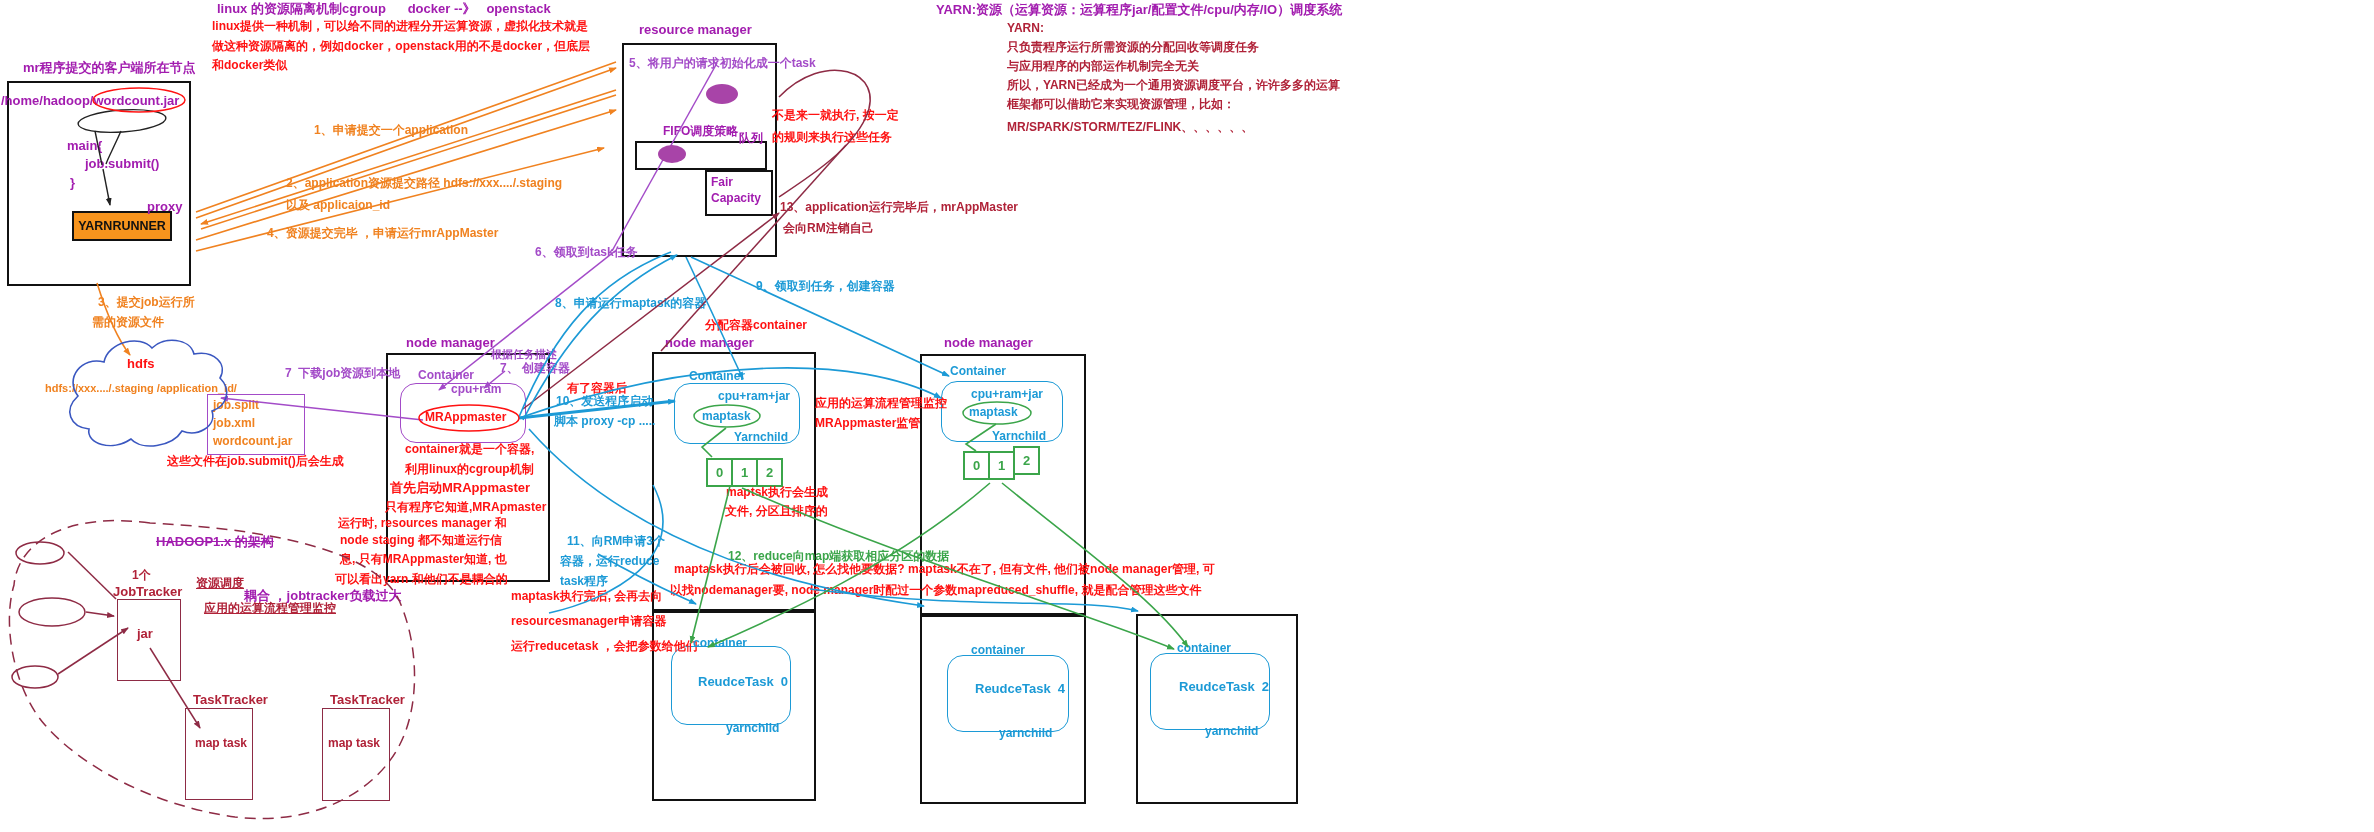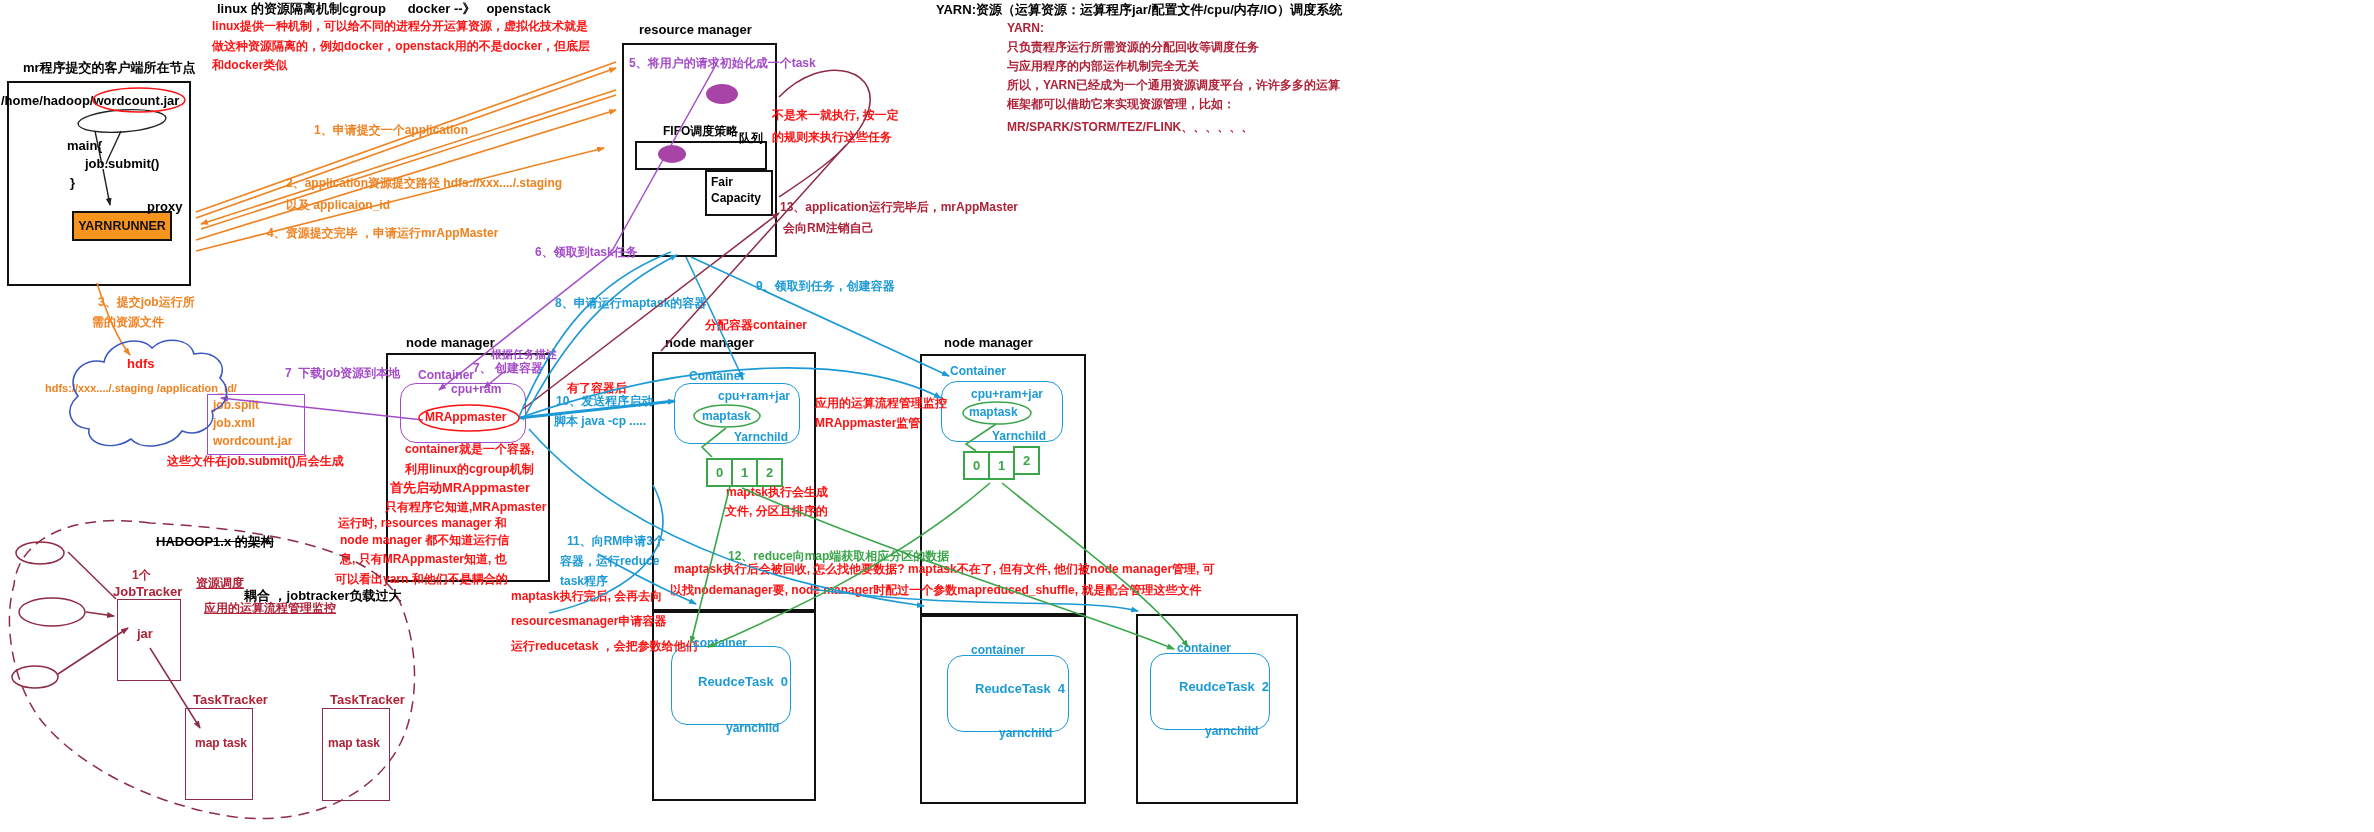--- a/index.html
+++ b/index.html
@@ -1,21 +1,21 @@
 <!DOCTYPE html>
 <html style="--orange: #F08220; --red: #FF1212; --dark-red: #B02238; --maroon: #8E2B45; --purple: #A34BC8; --violet-fill: #A844A8; --cyan: #1C9AD6; --green: #3BA54A; --cloud-blue: #3A57C0; --black: #1A1A1A; --yarnrunner-fill: #F7941D;"><head>
 <meta charset="utf-8">
 <style>
   html,body{margin:0;padding:0;background:#fff}
   .stage{position:relative;width:2374px;height:832px;background:#fff;overflow:hidden;
          font-family:"Liberation Sans",sans-serif}
   .t{position:absolute;font-weight:bold;font-size:12px;line-height:1.2;white-space:pre;z-index:2}
   .lg{font-size:13px}
   .sm{font-size:11px}
-  .bk{color:#000000}
+  .bk{color:#a21caf}
   .rd{color:var(--red,#FF1212)}
   .or{color:var(--orange,#F08220)}
   .pu{color:var(--purple,#A34BC8)}
   .cy{color:var(--cyan,#1C9AD6)}
   .gr{color:var(--green,#3BA54A)}
   .ma{color:var(--dark-red,#B02238)}
   .ul{text-decoration:underline}
   .strike{text-decoration:line-through}
   .box{position:absolute;border:2px solid #111;z-index:1;background:transparent}
   .pbox{border:1.5px solid var(--purple,#A34BC8)}
@@ -112,43 +112,43 @@
   <div class="t rd" style="left:772px;top:108px">不是来一就执行, 按一定</div>
   <div class="t rd" style="left:772px;top:130px">的规则来执行这些任务</div>
   <div class="t ma" style="left:780px;top:200px">13、application运行完毕后，mrAppMaster</div>
   <div class="t ma" style="left:783px;top:221px">会向RM注销自己</div>
 
   <div class="t pu" style="left:535px;top:245px">6、领取到task任务</div>
   <div class="t cy" style="left:555px;top:296px">8、申请运行maptask的容器</div>
   <div class="t cy" style="left:756px;top:279px">9、领取到任务，创建容器</div>
   <div class="t rd" style="left:705px;top:318px">分配容器container</div>
   <div class="t pu sm" style="left:491px;top:348px">根据任务描述</div>
-  <div class="t pu" style="left:473px;top:361px">7、 创建容器</div>
+  <div class="t pu" style="left:500px;top:361px">7、 创建容器</div>
   <div class="t rd" style="left:567px;top:381px">有了容器后</div>
   <div class="t cy" style="left:556px;top:394px">10、发送程序启动</div>
-  <div class="t cy" style="left:554px;top:414px">脚本 java -cp .....</div>
+  <div class="t cy" style="left:554px;top:414px">脚本 proxy -cp .....</div>
   <div class="t pu" style="left:285px;top:366px">7  下载job资源到本地</div>
 
   <div class="t rd lg" style="left:127px;top:356px">hdfs</div>
   <div class="t or sm" style="left:45px;top:382px">hdfs://xxx..../.staging /application_id/</div>
   <div class="t or" style="left:213px;top:398px">job.split</div>
   <div class="t or" style="left:213px;top:416px">job.xml</div>
   <div class="t or" style="left:213px;top:434px">wordcount.jar</div>
   <div class="t rd" style="left:167px;top:454px">这些文件在job.submit()后会生成</div>
 
   <div class="t bk lg" style="left:406px;top:335px">node manager</div>
   <div class="t pu" style="left:418px;top:368px">Container</div>
   <div class="t pu" style="left:451px;top:382px">cpu+ram</div>
   <div class="t rd" style="left:425px;top:410px">MRAppmaster</div>
   <div class="t rd" style="left:405px;top:442px">container就是一个容器,</div>
   <div class="t rd" style="left:405px;top:462px">利用linux的cgroup机制</div>
   <div class="t rd lg" style="left:390px;top:480px">首先启动MRAppmaster</div>
   <div class="t rd" style="left:385px;top:500px">只有程序它知道,MRApmaster</div>
   <div class="t rd" style="left:338px;top:516px">运行时, resources manager 和</div>
-  <div class="t rd" style="left:340px;top:533px">node manager 都不知道运行信</div>
+  <div class="t rd" style="left:340px;top:533px">node staging 都不知道运行信</div>
   <div class="t rd" style="left:340px;top:552px">息, 只有MRAppmaster知道, 也</div>
   <div class="t rd" style="left:335px;top:572px">可以看出yarn 和他们不是耦合的</div>
 
   <div class="t bk lg" style="left:665px;top:335px">node manager</div>
   <div class="t cy" style="left:689px;top:369px">Container</div>
   <div class="t cy" style="left:718px;top:389px">cpu+ram+jar</div>
   <div class="t cy" style="left:702px;top:409px">maptask</div>
   <div class="t cy" style="left:734px;top:430px">Yarnchild</div>
   <div class="t rd" style="left:815px;top:396px">应用的运算流程管理监控</div>
   <div class="t rd" style="left:815px;top:416px">MRAppmaster监管</div>

